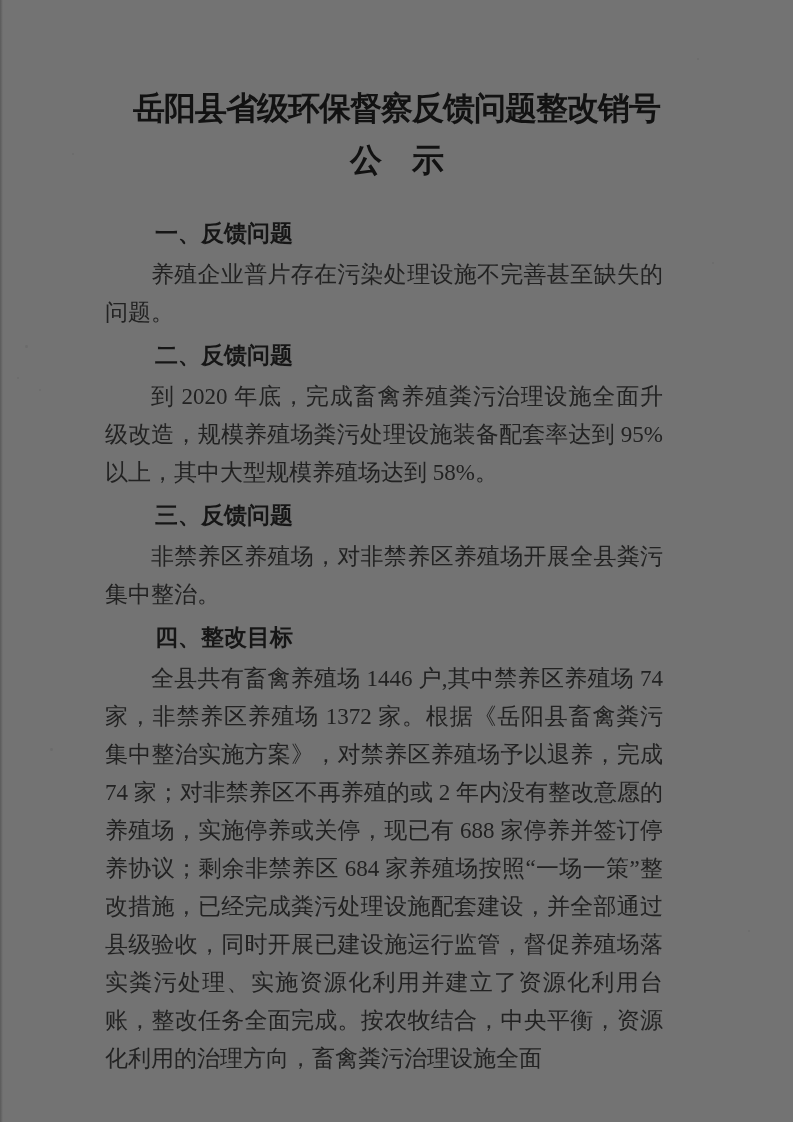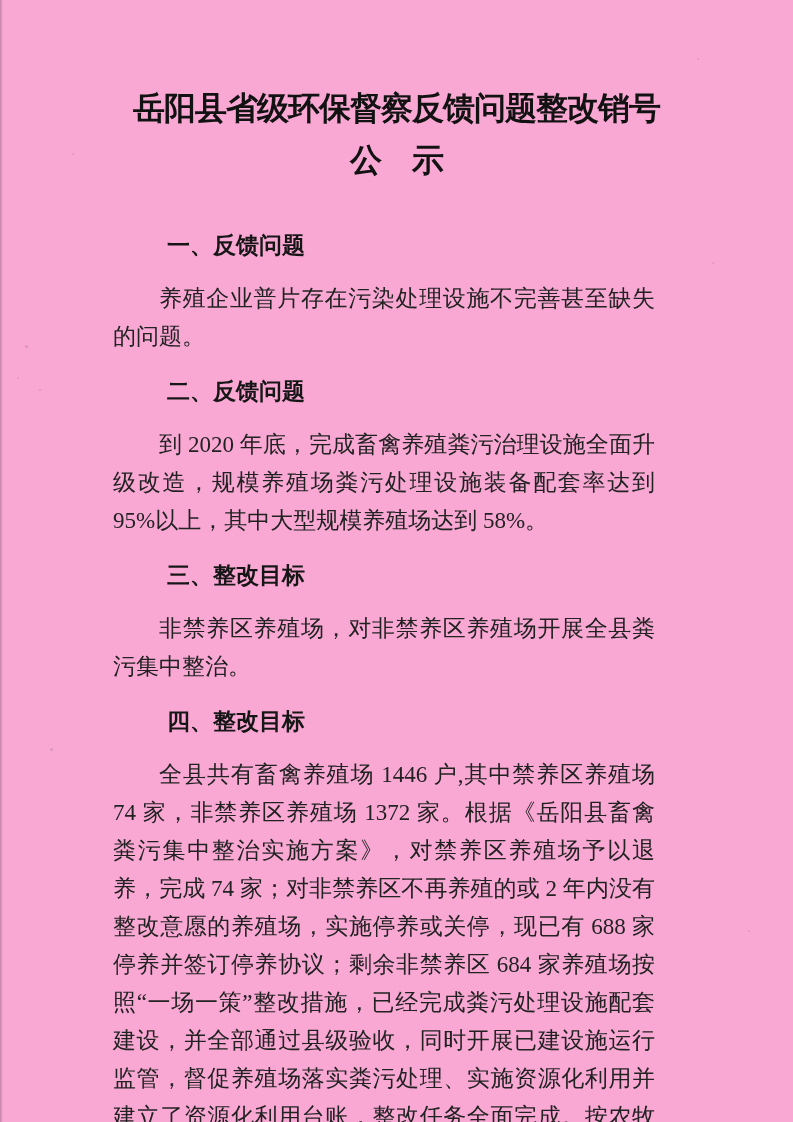--- a/index.html
+++ b/index.html
@@ -5,21 +5,21 @@
   html, body {
     margin: 0;
     padding: 0;
     background: #e8e8e8;
   }
   .page {
     position: relative;
     width: 793px;
     height: 1122px;
     margin: 0 auto;
-    background: #f9a8d4;
+    background: #737373;
     overflow: hidden;
     font-family: "Liberation Serif", "DejaVu Serif", serif;
     color: #1d1d1d;
   }
   
   .scan-edge {
     position: absolute;
     left: 0;
     top: 0;
     width: 3px;
@@ -43,30 +43,30 @@
   .doc-title span { display: block; }
   .content {
     position: absolute;
     top: 210px;
     left: 105px;
     width: 558px;
     font-size: 23px;
     line-height: 38px;
   }
   .sec-heading {
-    margin: 16px;
+    margin: 4px;
     padding-left: 46px;
     font-family: "Liberation Sans", "DejaVu Sans", sans-serif;
     font-size: 23px;
     font-weight: 700;
     line-height: 38px;
     color: #161616;
   }
   .sec-body {
-    margin: 8px;
+    margin: 0;
     text-indent: 2em;
     text-align: justify;
     color: #222222;
   }
   
   .speck {
     position: absolute;
     border-radius: 50%;
     background: rgba(70, 70, 70, 0.16);
   }
@@ -96,21 +96,21 @@
       <h2 class="sec-heading">一、反馈问题</h2>
       <p class="sec-body">养殖企业普片存在污染处理设施不完善甚至缺失的问题。</p>
     </section>
 
     <section class="doc-section">
       <h2 class="sec-heading">二、反馈问题</h2>
       <p class="sec-body">到 2020 年底，完成畜禽养殖粪污治理设施全面升级改造，规模养殖场粪污处理设施装备配套率达到 95%以上，其中大型规模养殖场达到 58%。</p>
     </section>
 
     <section class="doc-section">
-      <h2 class="sec-heading">三、整改目标</h2>
+      <h2 class="sec-heading">三、反馈问题</h2>
       <p class="sec-body">非禁养区养殖场，对非禁养区养殖场开展全县粪污集中整治。</p>
     </section>
 
     <section class="doc-section">
       <h2 class="sec-heading">四、整改目标</h2>
       <p class="sec-body">全县共有畜禽养殖场 1446 户,其中禁养区养殖场 74 家，非禁养区养殖场 1372 家。根据《岳阳县畜禽粪污集中整治实施方案》，对禁养区养殖场予以退养，完成 74 家；对非禁养区不再养殖的或 2 年内没有整改意愿的养殖场，实施停养或关停，现已有 688 家停养并签订停养协议；剩余非禁养区 684 家养殖场按照“一场一策”整改措施，已经完成粪污处理设施配套建设，并全部通过县级验收，同时开展已建设施运行监管，督促养殖场落实粪污处理、实施资源化利用并建立了资源化利用台账，整改任务全面完成。按农牧结合，中央平衡，资源化利用的治理方向，畜禽粪污治理设施全面</p>
     </section>
 
   </div>
 

